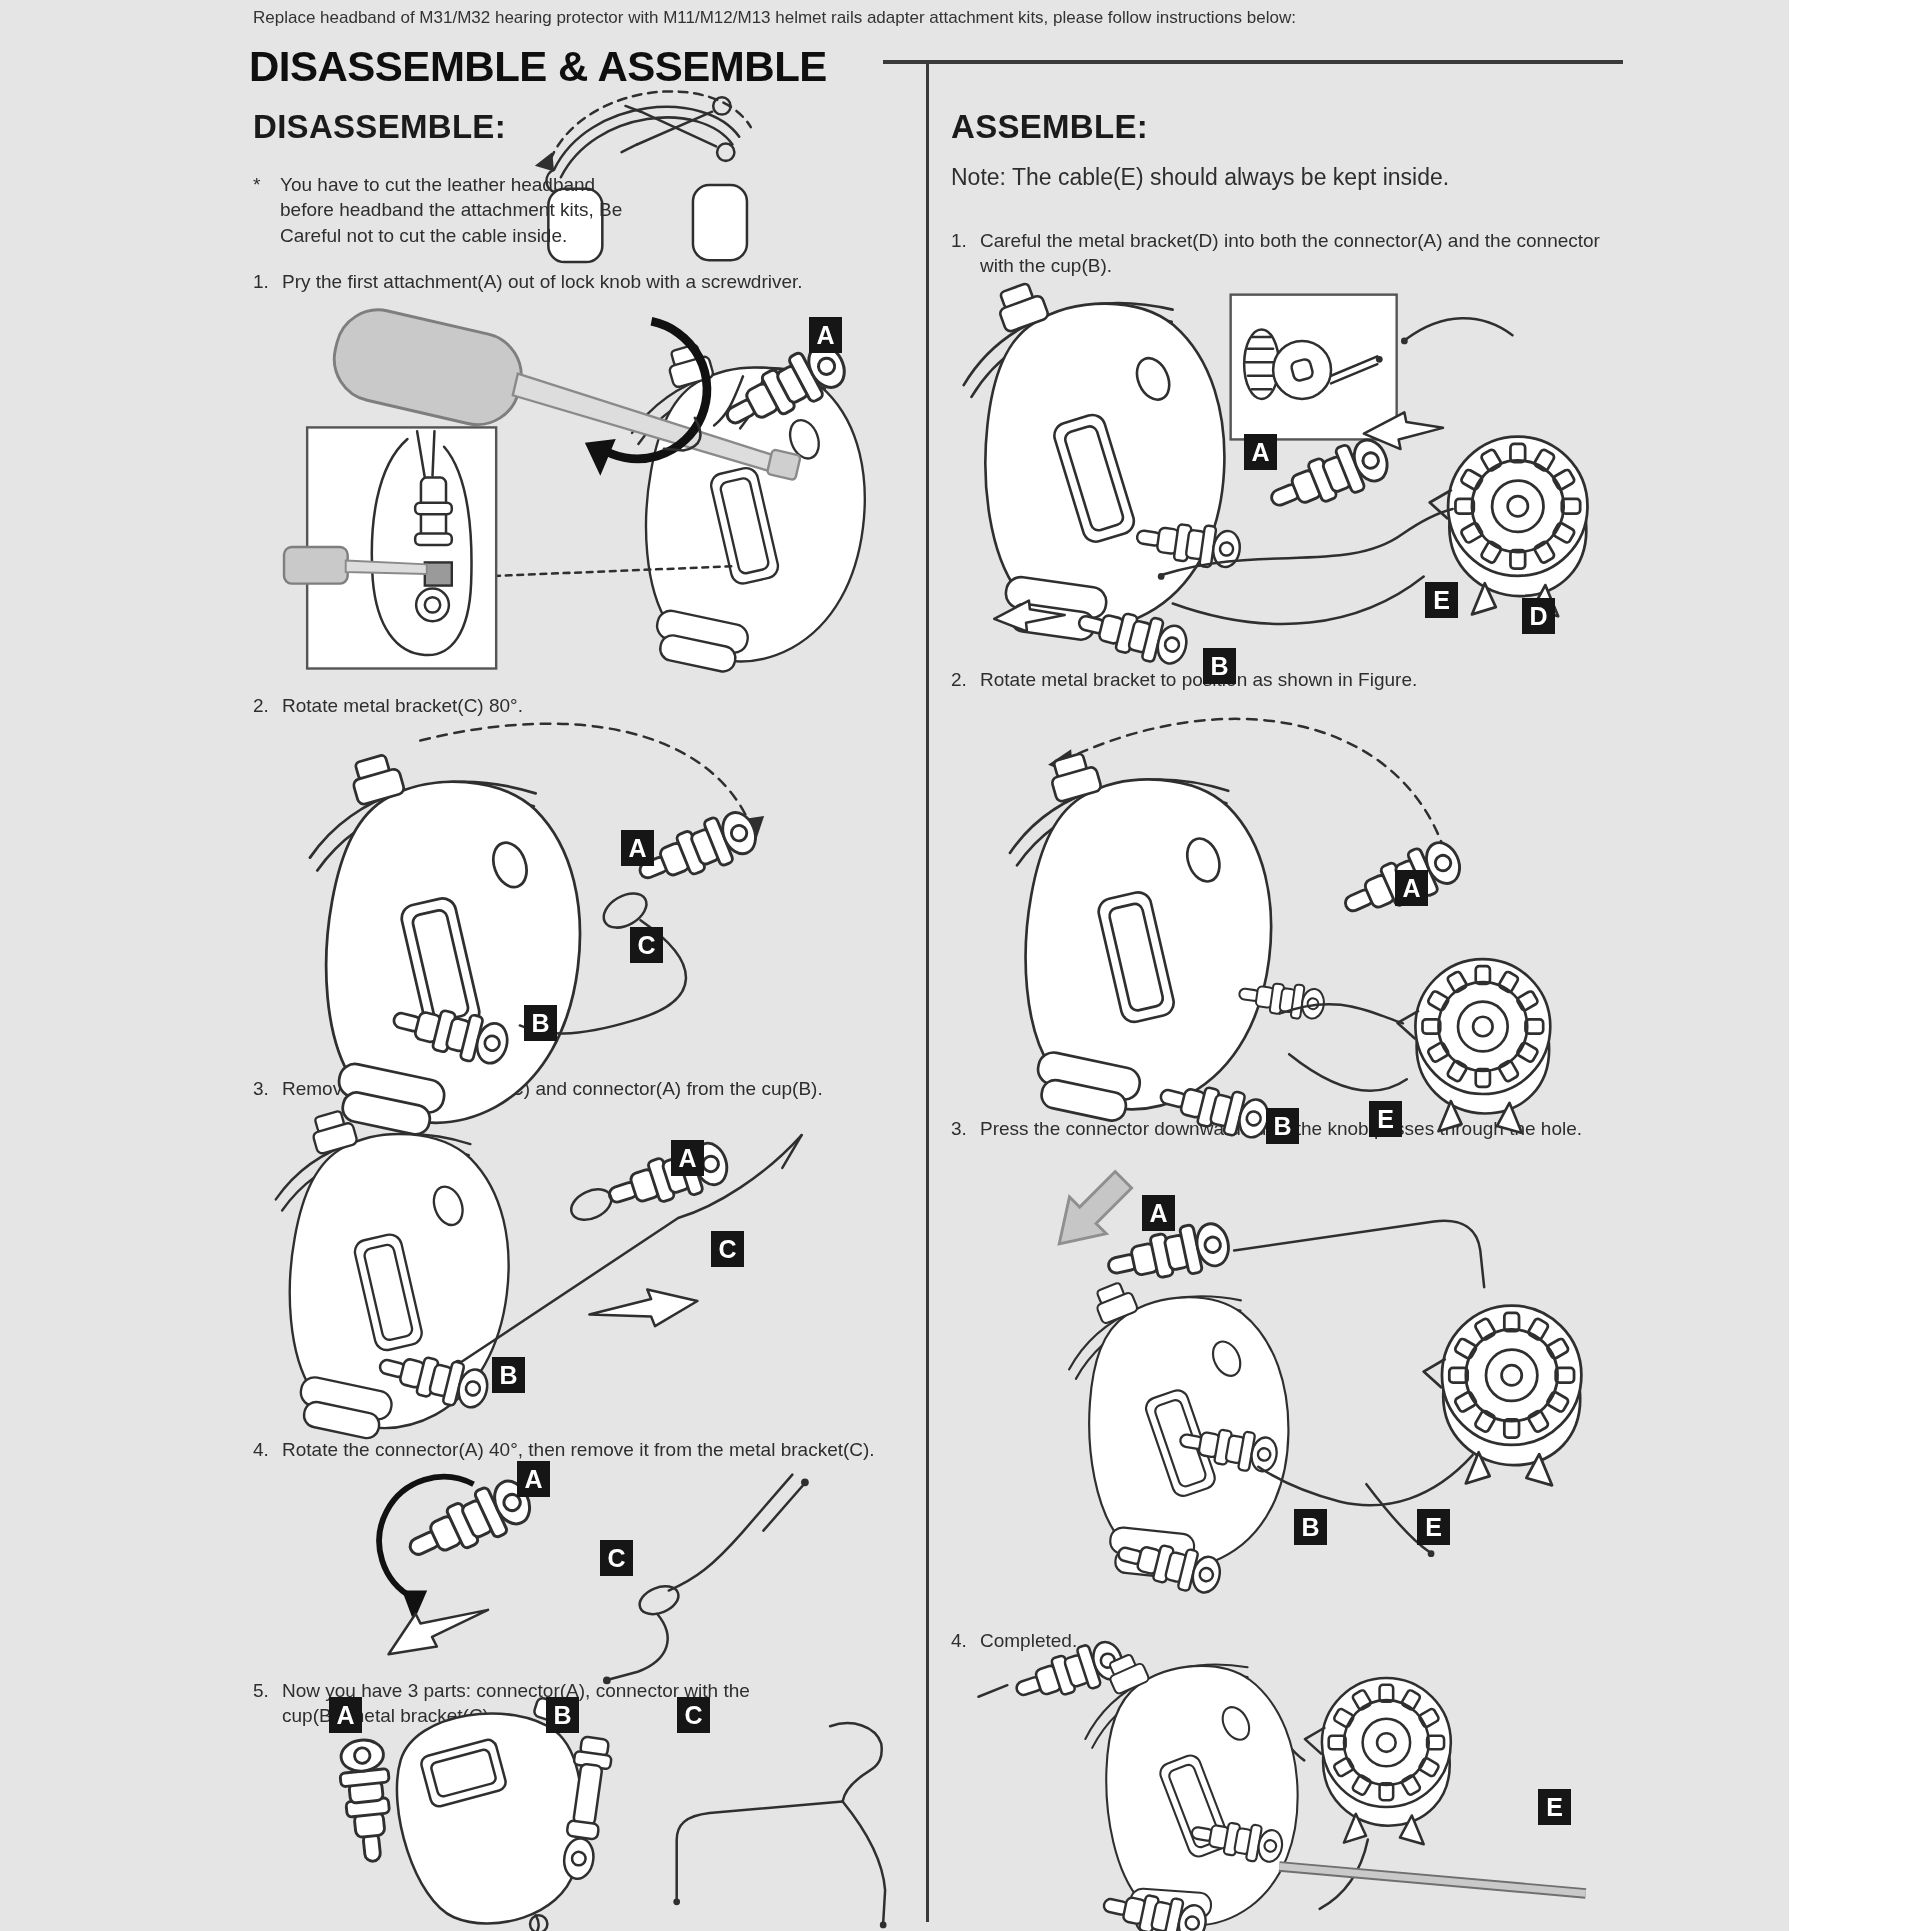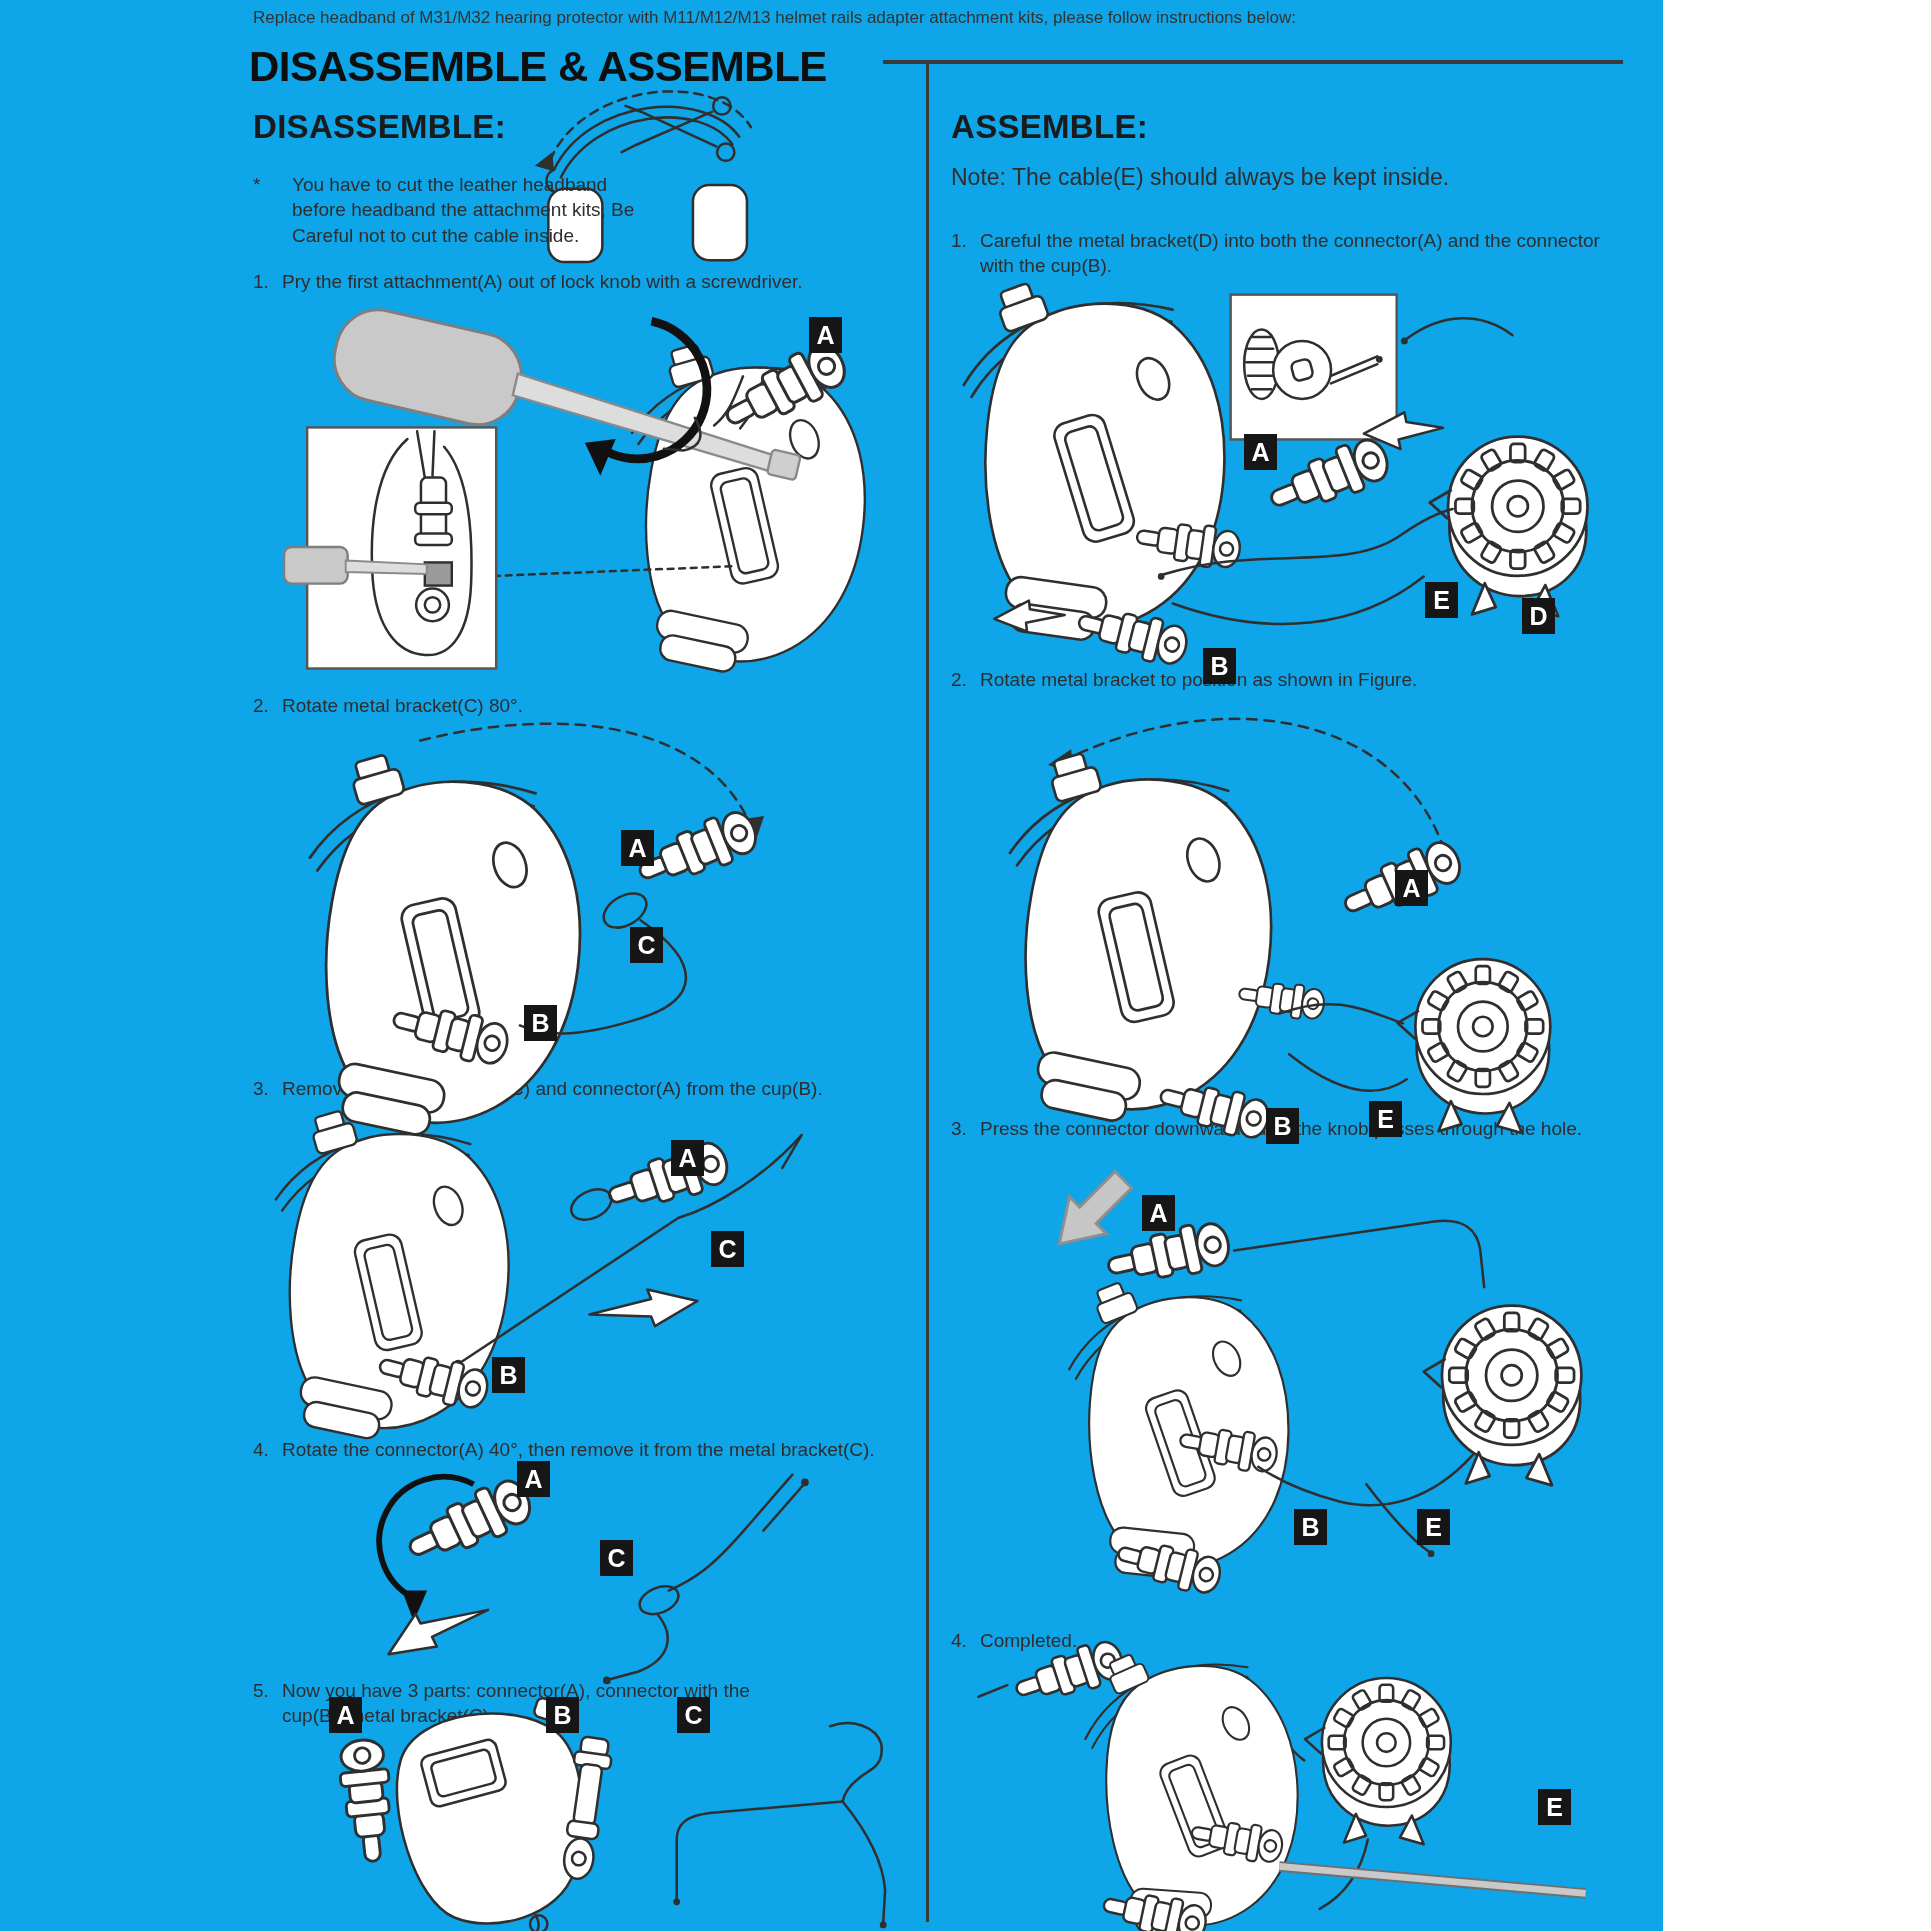--- a/index.html
+++ b/index.html
@@ -1,16 +1,16 @@
 <!DOCTYPE html>
 <html><head>
 <meta charset="utf-8">
 <style>
   html,body{margin:0;padding:0;background:#fff;}
-  .page{position:relative;width:1663px;height:1931px;background:#0ea5e9;
+  .page{position:relative;width:1789px;height:1931px;background:#e5e5e5;
         font-family:"Liberation Sans",sans-serif;color:#2e2e2e;overflow:hidden;}
   .abs{position:absolute;}
   .intro-text{font-size:17px;color:#333;white-space:nowrap;}
   .title{font-size:42px;font-weight:800;color:#0f0f0f;letter-spacing:-0.5px;white-space:nowrap;margin-top:16px;}
   .colhead{font-size:33px;font-weight:700;letter-spacing:0.3px;color:#1b1b1b;white-space:nowrap;}
   .rule{background:#3a3a3a;}
   .warn{font-size:19px;line-height:1.34;}
   .warn .wline{display:block;}
   .note{font-size:23px;}
   .step{display:flex;font-size:19px;line-height:1.33;color:#2e2e2e;}
@@ -108,21 +108,21 @@
         <path class="ink" d="M124,36 L202,72" stroke-width="4"></path>
         <circle class="ink" cx="208" cy="30" r="9"></circle>
         <circle class="ink" cx="212" cy="78" r="9"></circle>
         <path class="ink" d="M120,70 L104,78" stroke-width="5"></path>
         <path class="ink" d="M124,36 L108,30" stroke-width="5"></path>
       </g>
     </svg>
   </div>
 
   <div class="abs warn" style="left:253px;top:172px;width:25px">*</div>
-  <div class="abs warn" style="left:292px;top:172px;width:348px">
+  <div class="abs warn" style="left:280px;top:172px;width:348px">
     <span class="wline">You have to cut the leather headband</span>
     <span class="wline">before headband the attachment kits, Be</span>
     <span class="wline">Careful not to cut the cable inside.</span>
   </div>
 
   <div class="step abs" style="left:253px;top:269px;width:618px">
     <span class="num">1.</span>
     <span class="txt">Pry the first attachment(A) out of lock knob with a screwdriver.</span>
   </div>
   <div class="step abs" style="left:253px;top:693px;width:618px">

